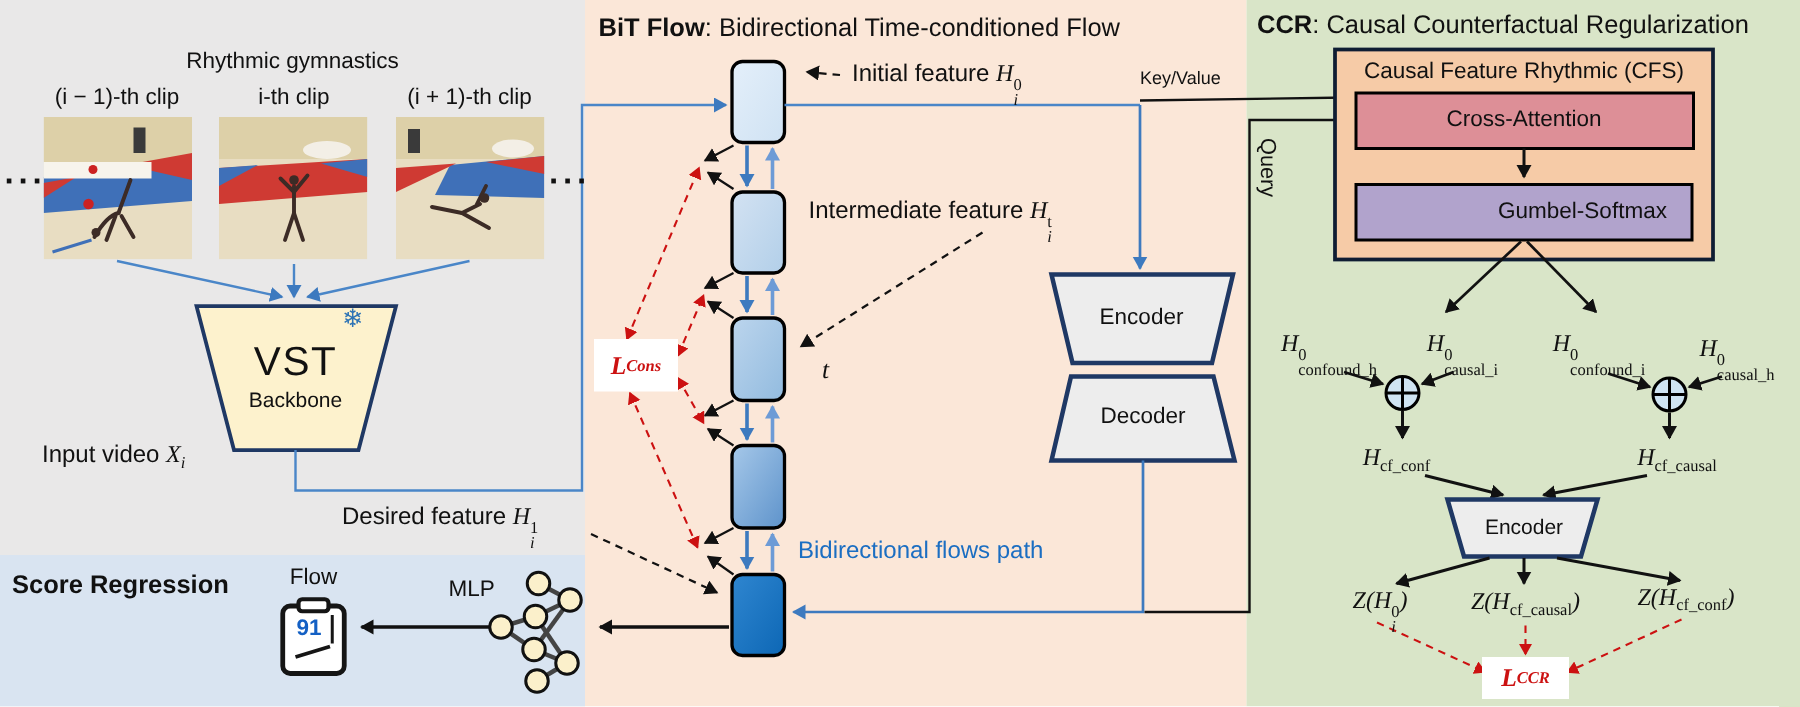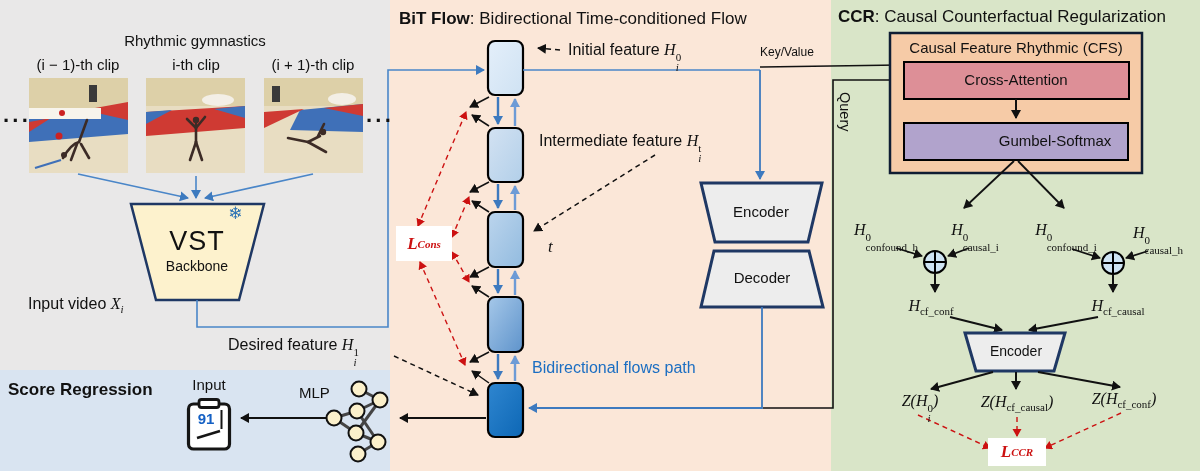--- a/index.html
+++ b/index.html
@@ -400,17 +400,17 @@
   <div class="lbl c t16 math" style="left:1124px;top:390px;">
     <span>Z(</span><span>H</span><span class="subsc">cf_conf</span><span>)</span>
   </div>
 
   <div class="loss" style="left:988px;top:438px;width:58px;height:28px;">
     <span>L</span>
       <span class="subsc it" style="font-weight:bold;">CCR</span>
   </div>
 
   <div class="lbl b t17" style="left:8px;top:380px;">Score Regression</div>
-  <div class="lbl c" style="left:209px;top:376px;">Input</div>
+  <div class="lbl c" style="left:209px;top:376px;">Flow</div>
   <div class="score91">91</div>
   <div class="lbl" style="left:299px;top:384px;">MLP</div>
 
 </div>
 
 </body></html>

